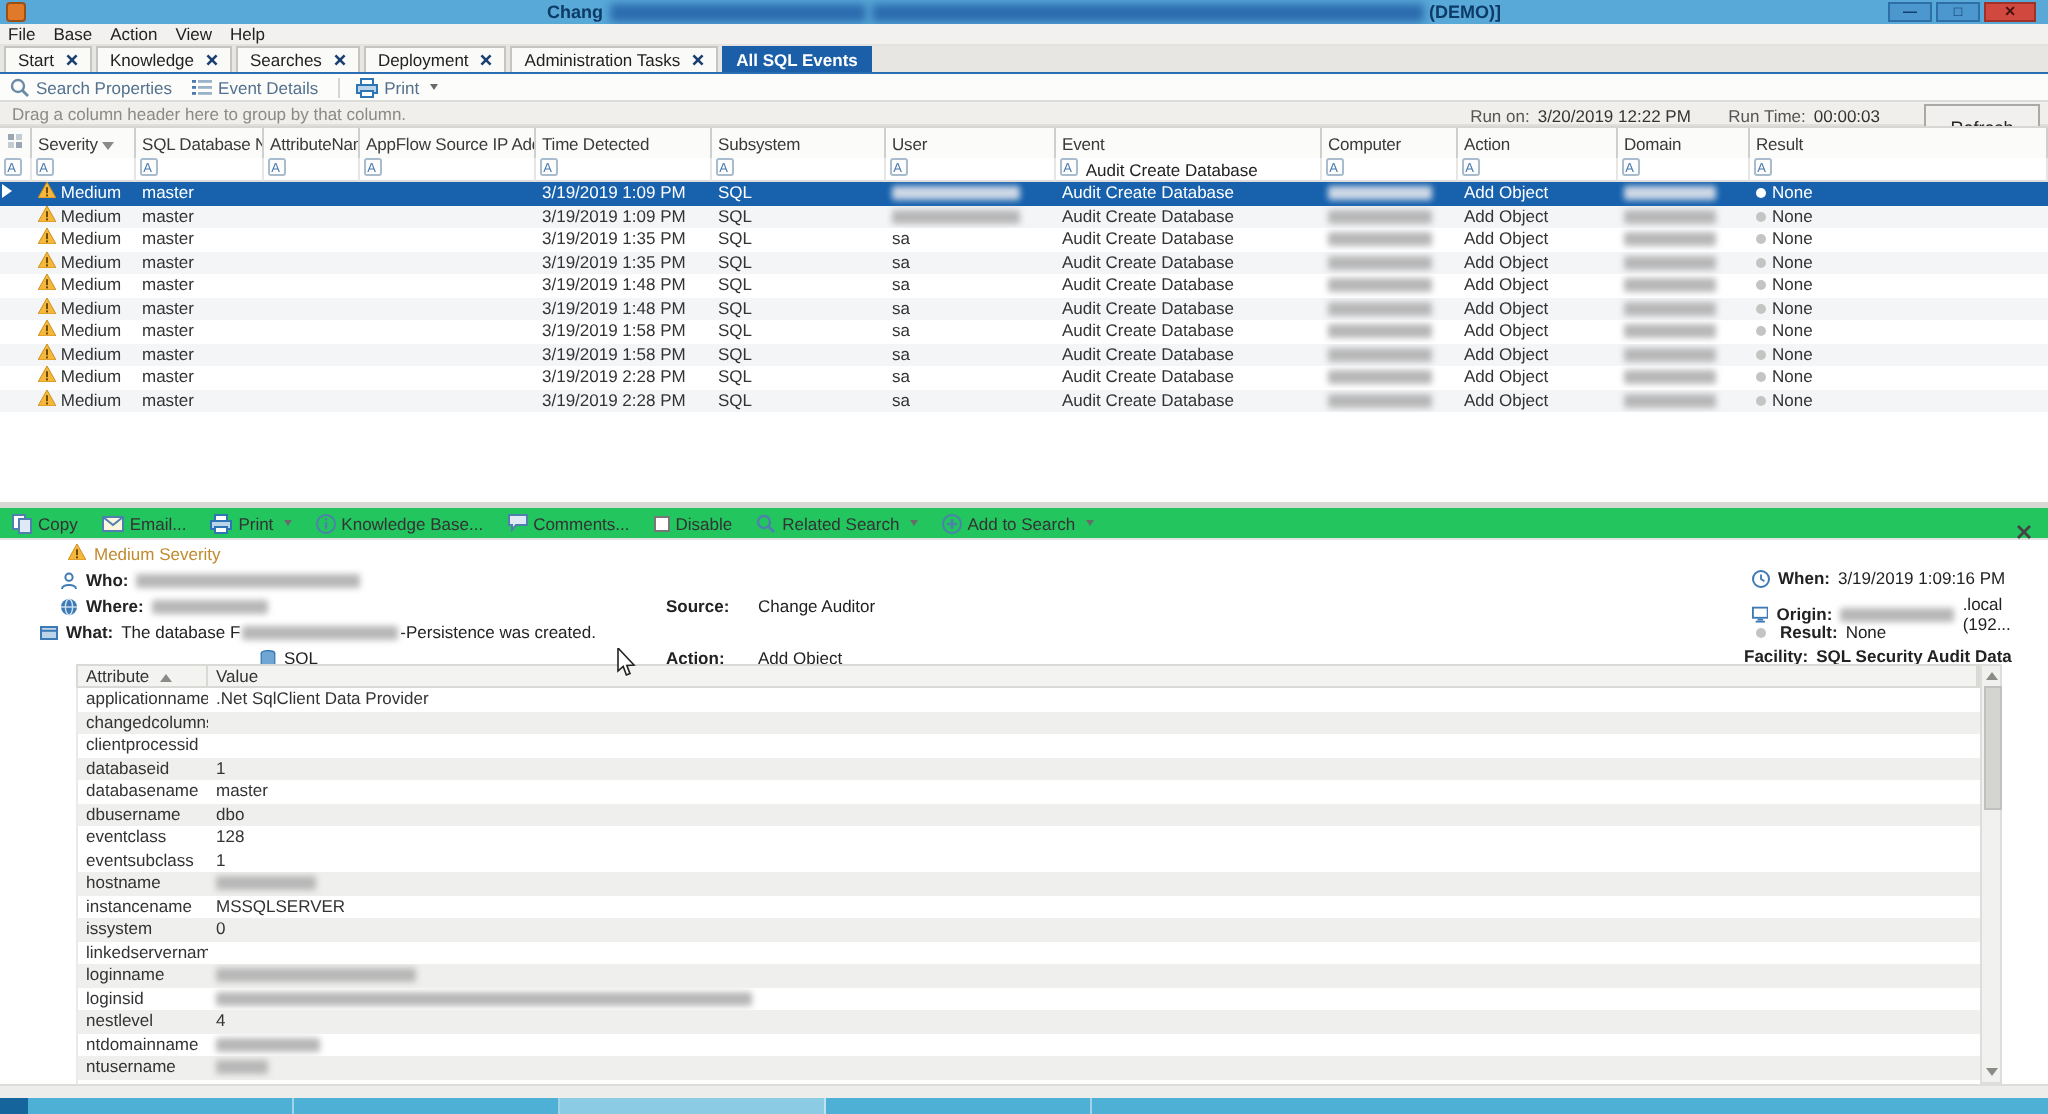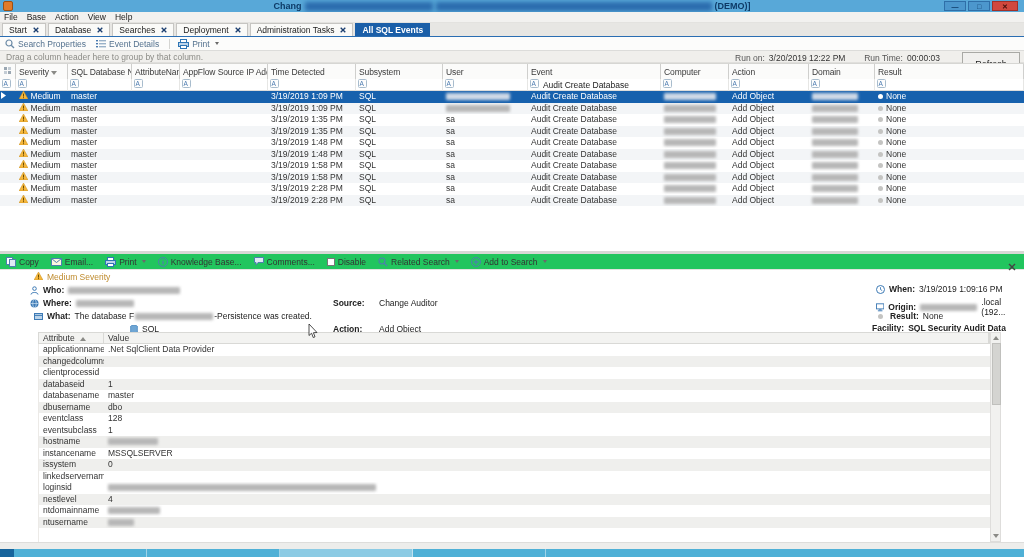--- a/index.html
+++ b/index.html
@@ -128,21 +128,21 @@
       <div class="tab">
         <span>Start</span>
         <span class="x">
           <svg width="6" height="6" viewBox="0 0 6 6">
             <line x1="0.7" y1="0.7" x2="5.3" y2="5.3" stroke="#1c3f70" stroke-width="1.3"></line>
             <line x1="5.3" y1="0.7" x2="0.7" y2="5.3" stroke="#1c3f70" stroke-width="1.3"></line>
           </svg>
         </span>
       </div>
       <div class="tab">
-        <span>Database</span>
+        <span>Knowledge</span>
         <span class="x">
           <svg width="6" height="6" viewBox="0 0 6 6">
             <line x1="0.7" y1="0.7" x2="5.3" y2="5.3" stroke="#1c3f70" stroke-width="1.3"></line>
             <line x1="5.3" y1="0.7" x2="0.7" y2="5.3" stroke="#1c3f70" stroke-width="1.3"></line>
           </svg>
         </span>
       </div>
       <div class="tab">
         <span>Searches</span>
         <span class="x">
@@ -413,21 +413,21 @@
     </div>
     <div class="abs drow" style="left:30px;top:44px;">
       <svg width="9" height="9" viewBox="0 0 9 9">
           <circle cx="4.5" cy="4.5" r="4" fill="#3d7ab5"></circle>
           <ellipse cx="4.5" cy="4.5" rx="1.8" ry="4" fill="none" stroke="#cfe2f2" stroke-width="0.7"></ellipse>
           <line x1="0.5" y1="4.5" x2="8.5" y2="4.5" stroke="#cfe2f2" stroke-width="0.7"></line>
         </svg>
       <span class="dlabel">Where:</span>
       <span class="redact" style="width:58px;"></span>
     </div>
-    <div class="abs drow" style="left:34px;top:57px;">
+    <div class="abs drow" style="left:20px;top:57px;">
       <svg width="9" height="9" viewBox="0 0 9 9">
           <rect x="0.5" y="1.5" width="8" height="6" fill="#bcd4ea" stroke="#3d7ab5"></rect>
           <line x1="0.5" y1="3.4" x2="8.5" y2="3.4" stroke="#3d7ab5"></line>
         </svg>
       <span class="dlabel">What:</span>
       <span class="dval"><span>The database F</span><span class="redact" style="width:78px;margin:0 1px;"></span><span>-Persistence was created.</span></span>
     </div>
     <div class="abs drow" style="left:130px;top:70px;">
       <svg width="8" height="9" viewBox="0 0 8 9">
           <ellipse cx="4" cy="1.6" rx="3.4" ry="1.3" fill="#6fa6d4" stroke="#2e75b5" stroke-width="0.6"></ellipse>
@@ -486,20 +486,21 @@
         <div class="arow"><span class="acell" style="width:65px;">clientprocessid</span><span class="acell" style="width:885px;"></span></div>
         <div class="arow alt"><span class="acell" style="width:65px;">databaseid</span><span class="acell" style="width:885px;">1</span></div>
         <div class="arow"><span class="acell" style="width:65px;">databasename</span><span class="acell" style="width:885px;">master</span></div>
         <div class="arow alt"><span class="acell" style="width:65px;">dbusername</span><span class="acell" style="width:885px;">dbo</span></div>
         <div class="arow"><span class="acell" style="width:65px;">eventclass</span><span class="acell" style="width:885px;">128</span></div>
         <div class="arow"><span class="acell" style="width:65px;">eventsubclass</span><span class="acell" style="width:885px;">1</span></div>
         <div class="arow alt"><span class="acell" style="width:65px;">hostname</span><span class="acell" style="width:885px;"><span class="redact" style="width:50px;"></span></span></div>
         <div class="arow"><span class="acell" style="width:65px;">instancename</span><span class="acell" style="width:885px;">MSSQLSERVER</span></div>
         <div class="arow alt"><span class="acell" style="width:65px;">issystem</span><span class="acell" style="width:885px;">0</span></div>
         <div class="arow"><span class="acell" style="width:65px;">linkedservername</span><span class="acell" style="width:885px;"></span></div>
+        <div class="arow alt"><span class="acell" style="width:65px;">loginname</span><span class="acell" style="width:885px;"><span class="redact" style="width:100px;"></span></span></div>
         <div class="arow"><span class="acell" style="width:65px;">loginsid</span><span class="acell" style="width:885px;"><span class="redact" style="width:268px;"></span></span></div>
         <div class="arow alt"><span class="acell" style="width:65px;">nestlevel</span><span class="acell" style="width:885px;">4</span></div>
         <div class="arow"><span class="acell" style="width:65px;">ntdomainname</span><span class="acell" style="width:885px;"><span class="redact" style="width:52px;"></span></span></div>
         <div class="arow alt"><span class="acell" style="width:65px;">ntusername</span><span class="acell" style="width:885px;"><span class="redact" style="width:26px;"></span></span></div>
       </div>
     <div class="vscroll">
       <span class="varrow" style="top:3px;border-bottom:4px solid #8a8a86;"></span>
       <span class="vthumb"></span>
       <span class="varrow" style="bottom:3px;border-top:4px solid #8a8a86;"></span>
     </div>

